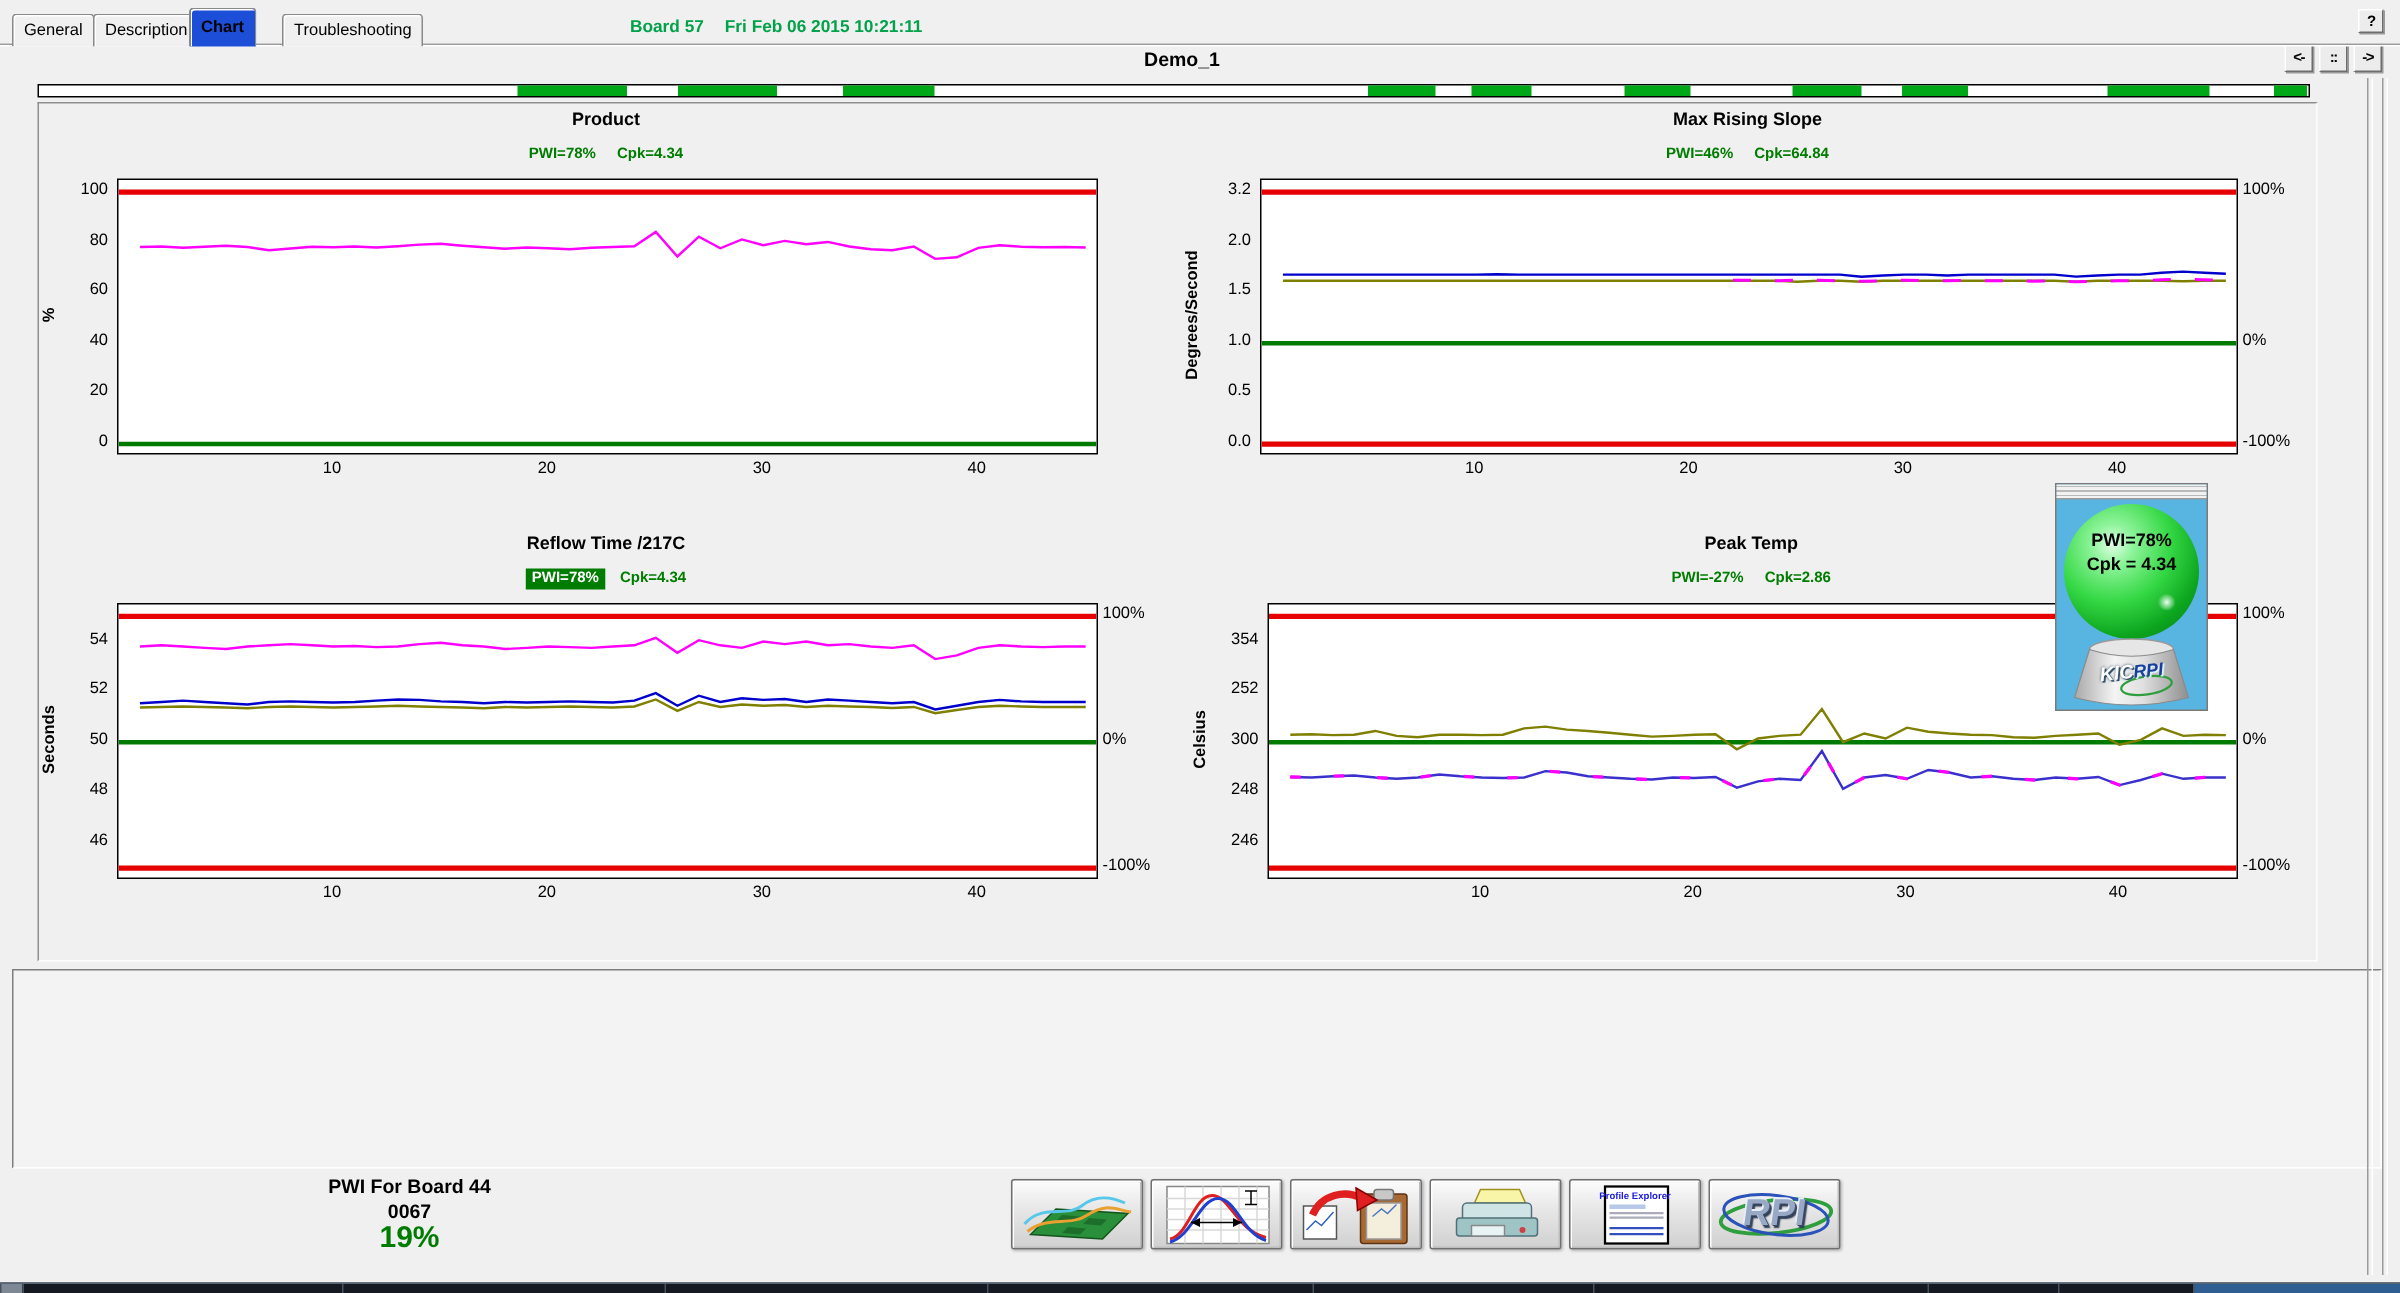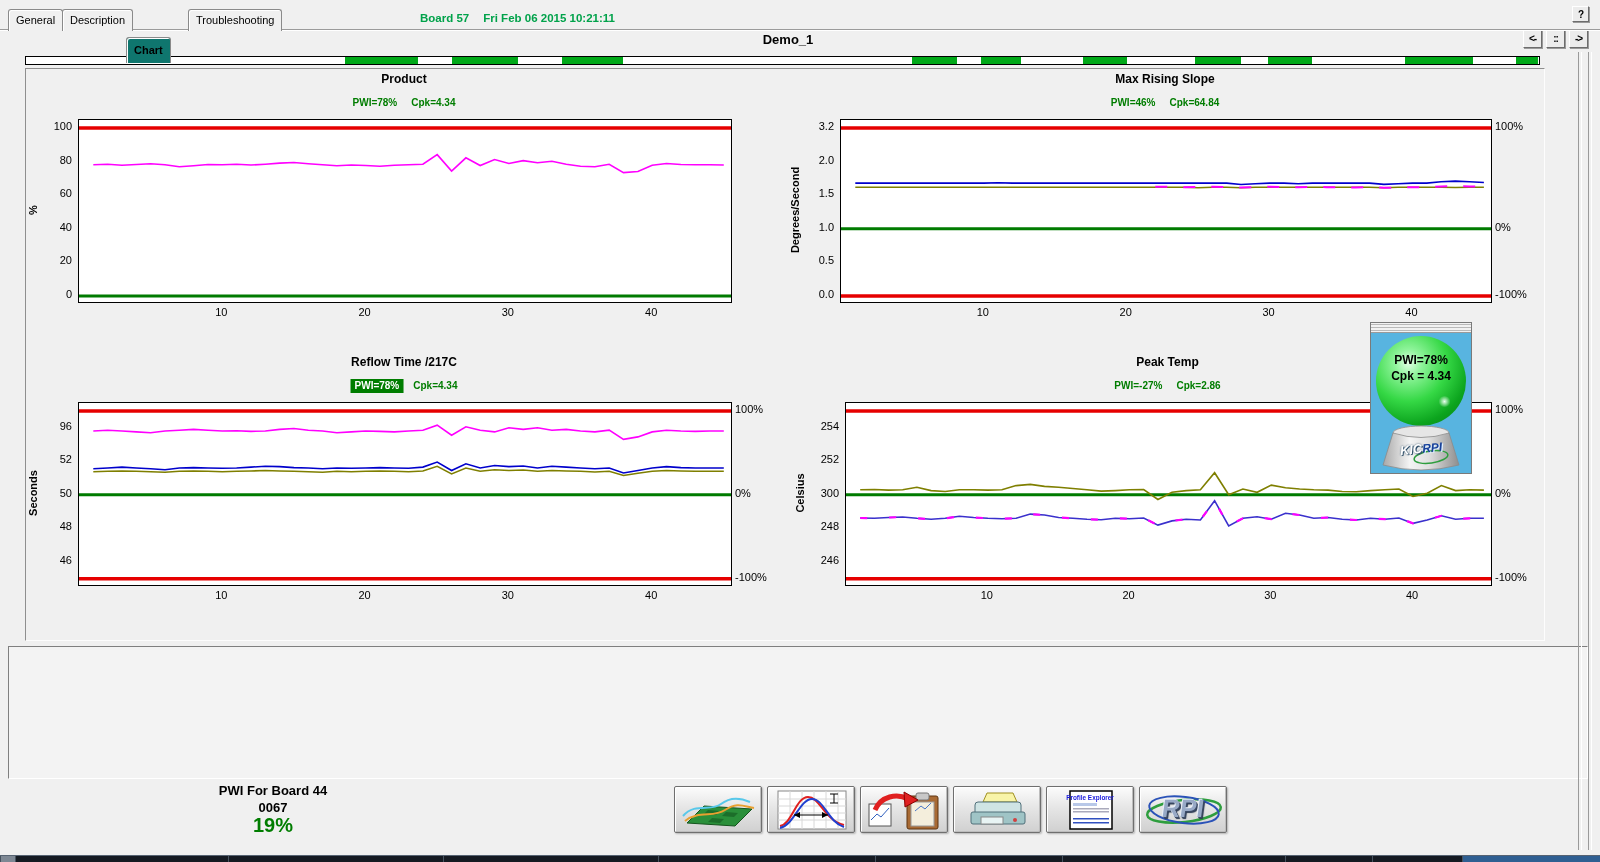--- a/index.html
+++ b/index.html
@@ -2,21 +2,21 @@
 <html><head>
 <meta charset="utf-8">
 <style>
   html,body{margin:0;padding:0;}
   body{width:1600px;height:862px;position:relative;overflow:hidden;background:#f0f0f0;
        font-family:"Liberation Sans",sans-serif;color:#000;}
   
   .tab{position:absolute;top:9px;height:21px;line-height:21px;padding:0 7px;font-size:11px;
        background:#f0f0f0;border:1px solid #8a8a8a;border-bottom:none;border-radius:3px 3px 0 0;
        box-shadow:inset 1px 1px 0 #fff;z-index:2;cursor:default;white-space:nowrap;}
-  .tab.active{top:5px;height:25px;line-height:24px;z-index:4;background:#0f766e;font-weight:bold;margin-top:32px;}
+  .tab.active{top:5px;height:25px;line-height:24px;z-index:4;background:#1d4ed8;font-weight:bold;}
   .tabline{position:absolute;top:29px;left:0;width:1600px;height:1px;background:#fff;border-top:1px solid #9b9b9b;z-index:1;}
   .hdr-green{position:absolute;left:420px;top:12px;font-size:11.5px;font-weight:bold;color:#00a24a;white-space:nowrap;}
   .hdr-green .sp{display:inline-block;width:14px;}
   .winbtn{position:absolute;width:19px;height:19px;font-size:10px;font-weight:bold;text-align:center;
        padding:0;background:#ececec;border:1px solid;border-color:#fff #6d6d6d #6d6d6d #fff;
        box-shadow:1px 1px 0 #9a9a9a;font-family:"Liberation Sans",sans-serif;cursor:pointer;letter-spacing:-1px;}
   .help{left:1572px;top:6px;width:17px;height:16px;}
   .nav{top:29px;}
   .page-title{position:absolute;left:788px;top:32px;transform:translateX(-50%);font-size:13px;font-weight:bold;}
   
@@ -161,21 +161,21 @@
   </div>
   <div class="c-ylab" style="left: 33px; top: 493px;">Seconds</div>
 <svg class="plot-svg" width="652" height="182" style="left: 78px; top: 402px;">
       <line x1="0" x2="652" y1="7.9" y2="7.9" stroke="#e60000" stroke-width="3.5"></line>
       <line x1="0" x2="652" y1="175.8" y2="175.8" stroke="#e60000" stroke-width="3.5"></line>
       <line x1="0" x2="652" y1="91.8" y2="91.8" stroke="#007b00" stroke-width="3"></line>
       <path d="M14.3,28.0 L28.7,27.2 L43.0,28.0 L57.3,28.9 L71.6,29.7 L86.0,28.0 L100.3,27.2 L114.6,26.4 L129.0,27.2 L143.3,28.0 L157.6,27.7 L172.0,28.4 L186.3,28.0 L200.6,26.4 L214.9,25.5 L229.3,27.2 L243.6,28.0 L257.9,29.7 L272.3,28.9 L286.6,28.0 L300.9,28.4 L315.3,28.9 L329.6,28.0 L343.9,27.2 L358.2,22.2 L372.6,32.2 L386.9,23.8 L401.2,27.2 L415.6,28.9 L429.9,24.7 L444.2,26.4 L458.5,24.7 L472.9,27.2 L487.2,26.4 L501.5,28.0 L515.9,28.9 L530.2,27.2 L544.5,36.4 L558.9,33.9 L573.2,28.9 L587.5,27.2 L601.8,28.0 L616.2,28.4 L630.5,28.0 L644.8,28.0 " fill="none" stroke="#ff00ff" stroke-width="1.6"></path>
       <path d="M14.3,68.7 L28.7,68.3 L43.0,68.0 L57.3,68.3 L71.6,68.7 L86.0,69.2 L100.3,68.3 L114.6,68.0 L129.0,68.3 L143.3,68.7 L157.6,68.3 L172.0,68.0 L186.3,67.5 L200.6,68.0 L214.9,68.3 L229.3,68.7 L243.6,69.2 L257.9,68.3 L272.3,68.7 L286.6,68.3 L300.9,68.0 L315.3,68.3 L329.6,68.7 L343.9,68.0 L358.2,63.3 L372.6,70.9 L386.9,65.0 L401.2,68.3 L415.6,66.7 L429.9,67.5 L444.2,67.0 L458.5,68.3 L472.9,67.5 L487.2,68.0 L501.5,68.3 L515.9,69.0 L530.2,68.3 L544.5,72.5 L558.9,70.3 L573.2,68.3 L587.5,67.5 L601.8,68.0 L616.2,68.3 L630.5,68.3 L644.8,68.3 " fill="none" stroke="#7f7f00" stroke-width="1.6"></path>
       <path d="M14.3,65.8 L28.7,65.0 L43.0,64.1 L57.3,65.0 L71.6,65.8 L86.0,66.7 L100.3,65.0 L114.6,64.6 L129.0,65.0 L143.3,65.3 L157.6,65.0 L172.0,64.1 L186.3,63.3 L200.6,63.6 L214.9,64.6 L229.3,65.0 L243.6,65.8 L257.9,65.0 L272.3,65.3 L286.6,65.0 L300.9,64.6 L315.3,65.0 L329.6,65.3 L343.9,64.1 L358.2,59.1 L372.6,67.5 L386.9,60.8 L401.2,65.0 L415.6,62.5 L429.9,63.6 L444.2,63.0 L458.5,65.0 L472.9,63.3 L487.2,64.1 L501.5,65.0 L515.9,65.8 L530.2,65.0 L544.5,70.0 L558.9,67.5 L573.2,65.0 L587.5,63.6 L601.8,64.6 L616.2,65.0 L630.5,65.0 L644.8,65.0 " fill="none" stroke="#0000cc" stroke-width="1.6"></path>
     </svg>
-    <div class="ytick" style="left: 34px; top: 419.681px;">96</div>
+    <div class="ytick" style="left: 34px; top: 419.681px;">54</div>
     <div class="ytick" style="left: 34px; top: 453.26px;">52</div>
     <div class="ytick" style="left: 34px; top: 486.839px;">50</div>
     <div class="ytick" style="left: 34px; top: 520.419px;">48</div>
     <div class="ytick" style="left: 34px; top: 553.998px;">46</div>
     <div class="xtick" style="left: 206.297px; top: 589px;">10</div>
     <div class="xtick" style="left: 349.593px; top: 589px;">20</div>
     <div class="xtick" style="left: 492.89px; top: 589px;">30</div>
     <div class="xtick" style="left: 636.187px; top: 589px;">40</div>
     <div class="rlab" style="left: 735px; top: 402.891px;">100%</div>
     <div class="rlab" style="left: 735px; top: 486.839px;">0%</div>
@@ -188,21 +188,21 @@
   </div>
   <div class="c-ylab" style="left: 800px; top: 493px;">Celsius</div>
 <svg class="plot-svg" width="645" height="182" style="left: 845px; top: 402px;">
       <line x1="0" x2="645" y1="7.9" y2="7.9" stroke="#e60000" stroke-width="3.5"></line>
       <line x1="0" x2="645" y1="175.8" y2="175.8" stroke="#e60000" stroke-width="3.5"></line>
       <line x1="0" x2="645" y1="91.8" y2="91.8" stroke="#007b00" stroke-width="3"></line>
       <path d="M14.2,86.8 L28.4,86.5 L42.5,87.1 L56.7,86.8 L70.9,84.3 L85.1,87.6 L99.2,88.5 L113.4,86.8 L127.6,86.8 L141.8,87.1 L155.9,86.8 L170.1,82.6 L184.3,81.4 L198.5,83.4 L212.6,84.3 L226.8,85.5 L241.0,86.8 L255.2,88.1 L269.3,87.6 L283.5,86.8 L297.7,86.5 L311.9,96.5 L326.0,89.3 L340.2,87.6 L354.4,86.8 L368.6,69.7 L382.7,91.8 L396.9,86.0 L411.1,89.3 L425.3,82.1 L439.5,84.8 L453.6,86.0 L467.8,86.8 L482.0,87.1 L496.2,88.5 L510.3,88.8 L524.5,87.6 L538.7,86.8 L552.9,86.0 L567.0,93.5 L581.2,90.2 L595.4,82.6 L609.6,87.6 L623.7,86.8 L637.9,87.1 " fill="none" stroke="#7f7f00" stroke-width="1.6"></path>
       <path d="M14.2,115.0 L28.4,115.3 L42.5,114.5 L56.7,114.0 L70.9,115.3 L85.1,116.2 L99.2,115.3 L113.4,113.3 L127.6,114.5 L141.8,115.3 L155.9,115.7 L170.1,115.3 L184.3,111.1 L198.5,112.0 L212.6,114.5 L226.8,115.3 L241.0,116.2 L255.2,116.7 L269.3,115.3 L283.5,115.7 L297.7,115.0 L311.9,122.1 L326.0,117.9 L340.2,116.2 L354.4,117.0 L368.6,97.7 L382.7,122.9 L396.9,115.3 L411.1,113.7 L425.3,116.2 L439.5,110.3 L453.6,112.0 L467.8,115.3 L482.0,114.5 L496.2,116.2 L510.3,117.0 L524.5,115.3 L538.7,116.2 L552.9,115.0 L567.0,120.4 L581.2,117.0 L595.4,112.8 L609.6,116.2 L623.7,115.3 L637.9,115.3 " fill="none" stroke="#3a30cc" stroke-width="1.6"></path>
       <path d="M14.2,115.0 L28.4,115.3 L42.5,114.5 L56.7,114.0 L70.9,115.3 L85.1,116.2 L99.2,115.3 L113.4,113.3 L127.6,114.5 L141.8,115.3 L155.9,115.7 L170.1,115.3 L184.3,111.1 L198.5,112.0 L212.6,114.5 L226.8,115.3 L241.0,116.2 L255.2,116.7 L269.3,115.3 L283.5,115.7 L297.7,115.0 L311.9,122.1 L326.0,117.9 L340.2,116.2 L354.4,117.0 L368.6,97.7 L382.7,122.9 L396.9,115.3 L411.1,113.7 L425.3,116.2 L439.5,110.3 L453.6,112.0 L467.8,115.3 L482.0,114.5 L496.2,116.2 L510.3,117.0 L524.5,115.3 L538.7,116.2 L552.9,115.0 L567.0,120.4 L581.2,117.0 L595.4,112.8 L609.6,116.2 L623.7,115.3 L637.9,115.3 " fill="none" stroke="#ff00ff" stroke-width="2.2" stroke-dasharray="7 22"></path>
     </svg>
-    <div class="ytick" style="left: 801px; top: 419.681px;">254</div>
+    <div class="ytick" style="left: 801px; top: 419.681px;">354</div>
     <div class="ytick" style="left: 801px; top: 453.26px;">252</div>
     <div class="ytick" style="left: 801px; top: 486.839px;">300</div>
     <div class="ytick" style="left: 801px; top: 520.419px;">248</div>
     <div class="ytick" style="left: 801px; top: 553.998px;">246</div>
     <div class="xtick" style="left: 971.758px; top: 589px;">10</div>
     <div class="xtick" style="left: 1113.52px; top: 589px;">20</div>
     <div class="xtick" style="left: 1255.27px; top: 589px;">30</div>
     <div class="xtick" style="left: 1397.03px; top: 589px;">40</div>
     <div class="rlab" style="left: 1495px; top: 402.891px;">100%</div>
     <div class="rlab" style="left: 1495px; top: 486.839px;">0%</div>

